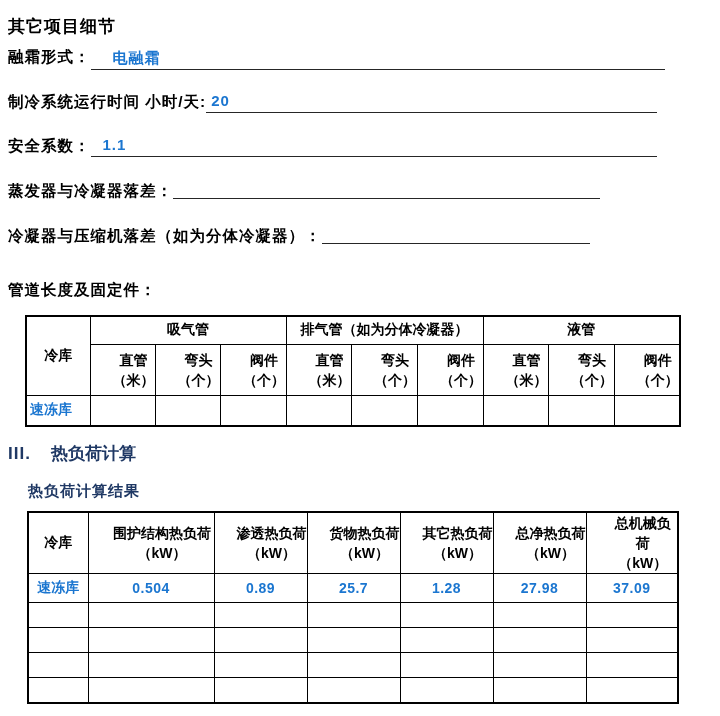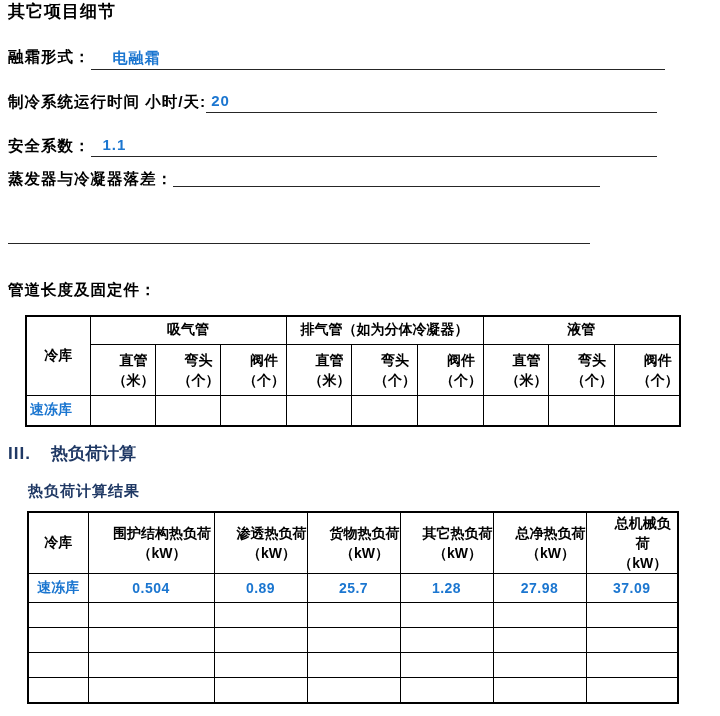--- a/index.html
+++ b/index.html
@@ -5,21 +5,21 @@
   :root { --blue:#1B76D0; --navy:#1F3864; --line:#262626; --border:#000; }
   * { box-sizing:border-box; }
   html,body { margin:0; padding:0; }
   body {
     width:720px; height:716px; background:#fff; position:relative;
     font-family:"Liberation Sans", sans-serif; color:#000; overflow:hidden;
   }
   .abs { position:absolute; }
 
   
-  #doc-title { left:8px; top:0; font-size:17px; font-weight:bold; letter-spacing:1px; }
+  #doc-title { left:8px; top:15px; font-size:17px; font-weight:bold; letter-spacing:1px; }
 
   
   .field { position:absolute; left:8px; display:flex; align-items:stretch; }
   .field .lbl { font-size:15.5px; font-weight:bold; line-height:20px; white-space:pre; letter-spacing:1px; }
   .field .fill { flex:1; border-bottom:1.6px solid var(--line); display:flex; align-items:flex-end;margin-top:16px; }
   .field .val { color:var(--blue); font-size:15px; font-weight:bold; line-height:18px; padding-bottom:2px; letter-spacing:1px; }
 
   
   .plain-label { font-size:15.5px; font-weight:bold; letter-spacing:1px; }
 
@@ -57,28 +57,29 @@
   </span>
 </div>
 
 <div class="field" style="top:136px; width:649px; height:21px;">
   <span class="lbl">安全系数：</span>
   <span class="fill">
     <span class="val" style="padding-left:12px;">1.1</span>
   </span>
 </div>
 
-<div class="field" style="top:169px; width:592px; height:18px;">
+<div class="field" style="top:181px; width:592px; height:18px;">
   <span class="lbl">蒸发器与冷凝器落差：</span>
   <span class="fill">
     <span class="val"></span>
   </span>
 </div>
 
 <div class="field" style="top:226px; width:582px; height:18px;">
+  <span class="lbl">冷凝器与压缩机落差（如为分体冷凝器）：</span>
   <span class="fill">
     <span class="val"></span>
   </span>
 </div>
 
 <div class="abs plain-label" style="left:8px; top:280px;">管道长度及固定件：</div>
 
 <table class="tbl" style="left:25px; top:315px; width:654px;">
   <colgroup>
     <col style="width:64px">

